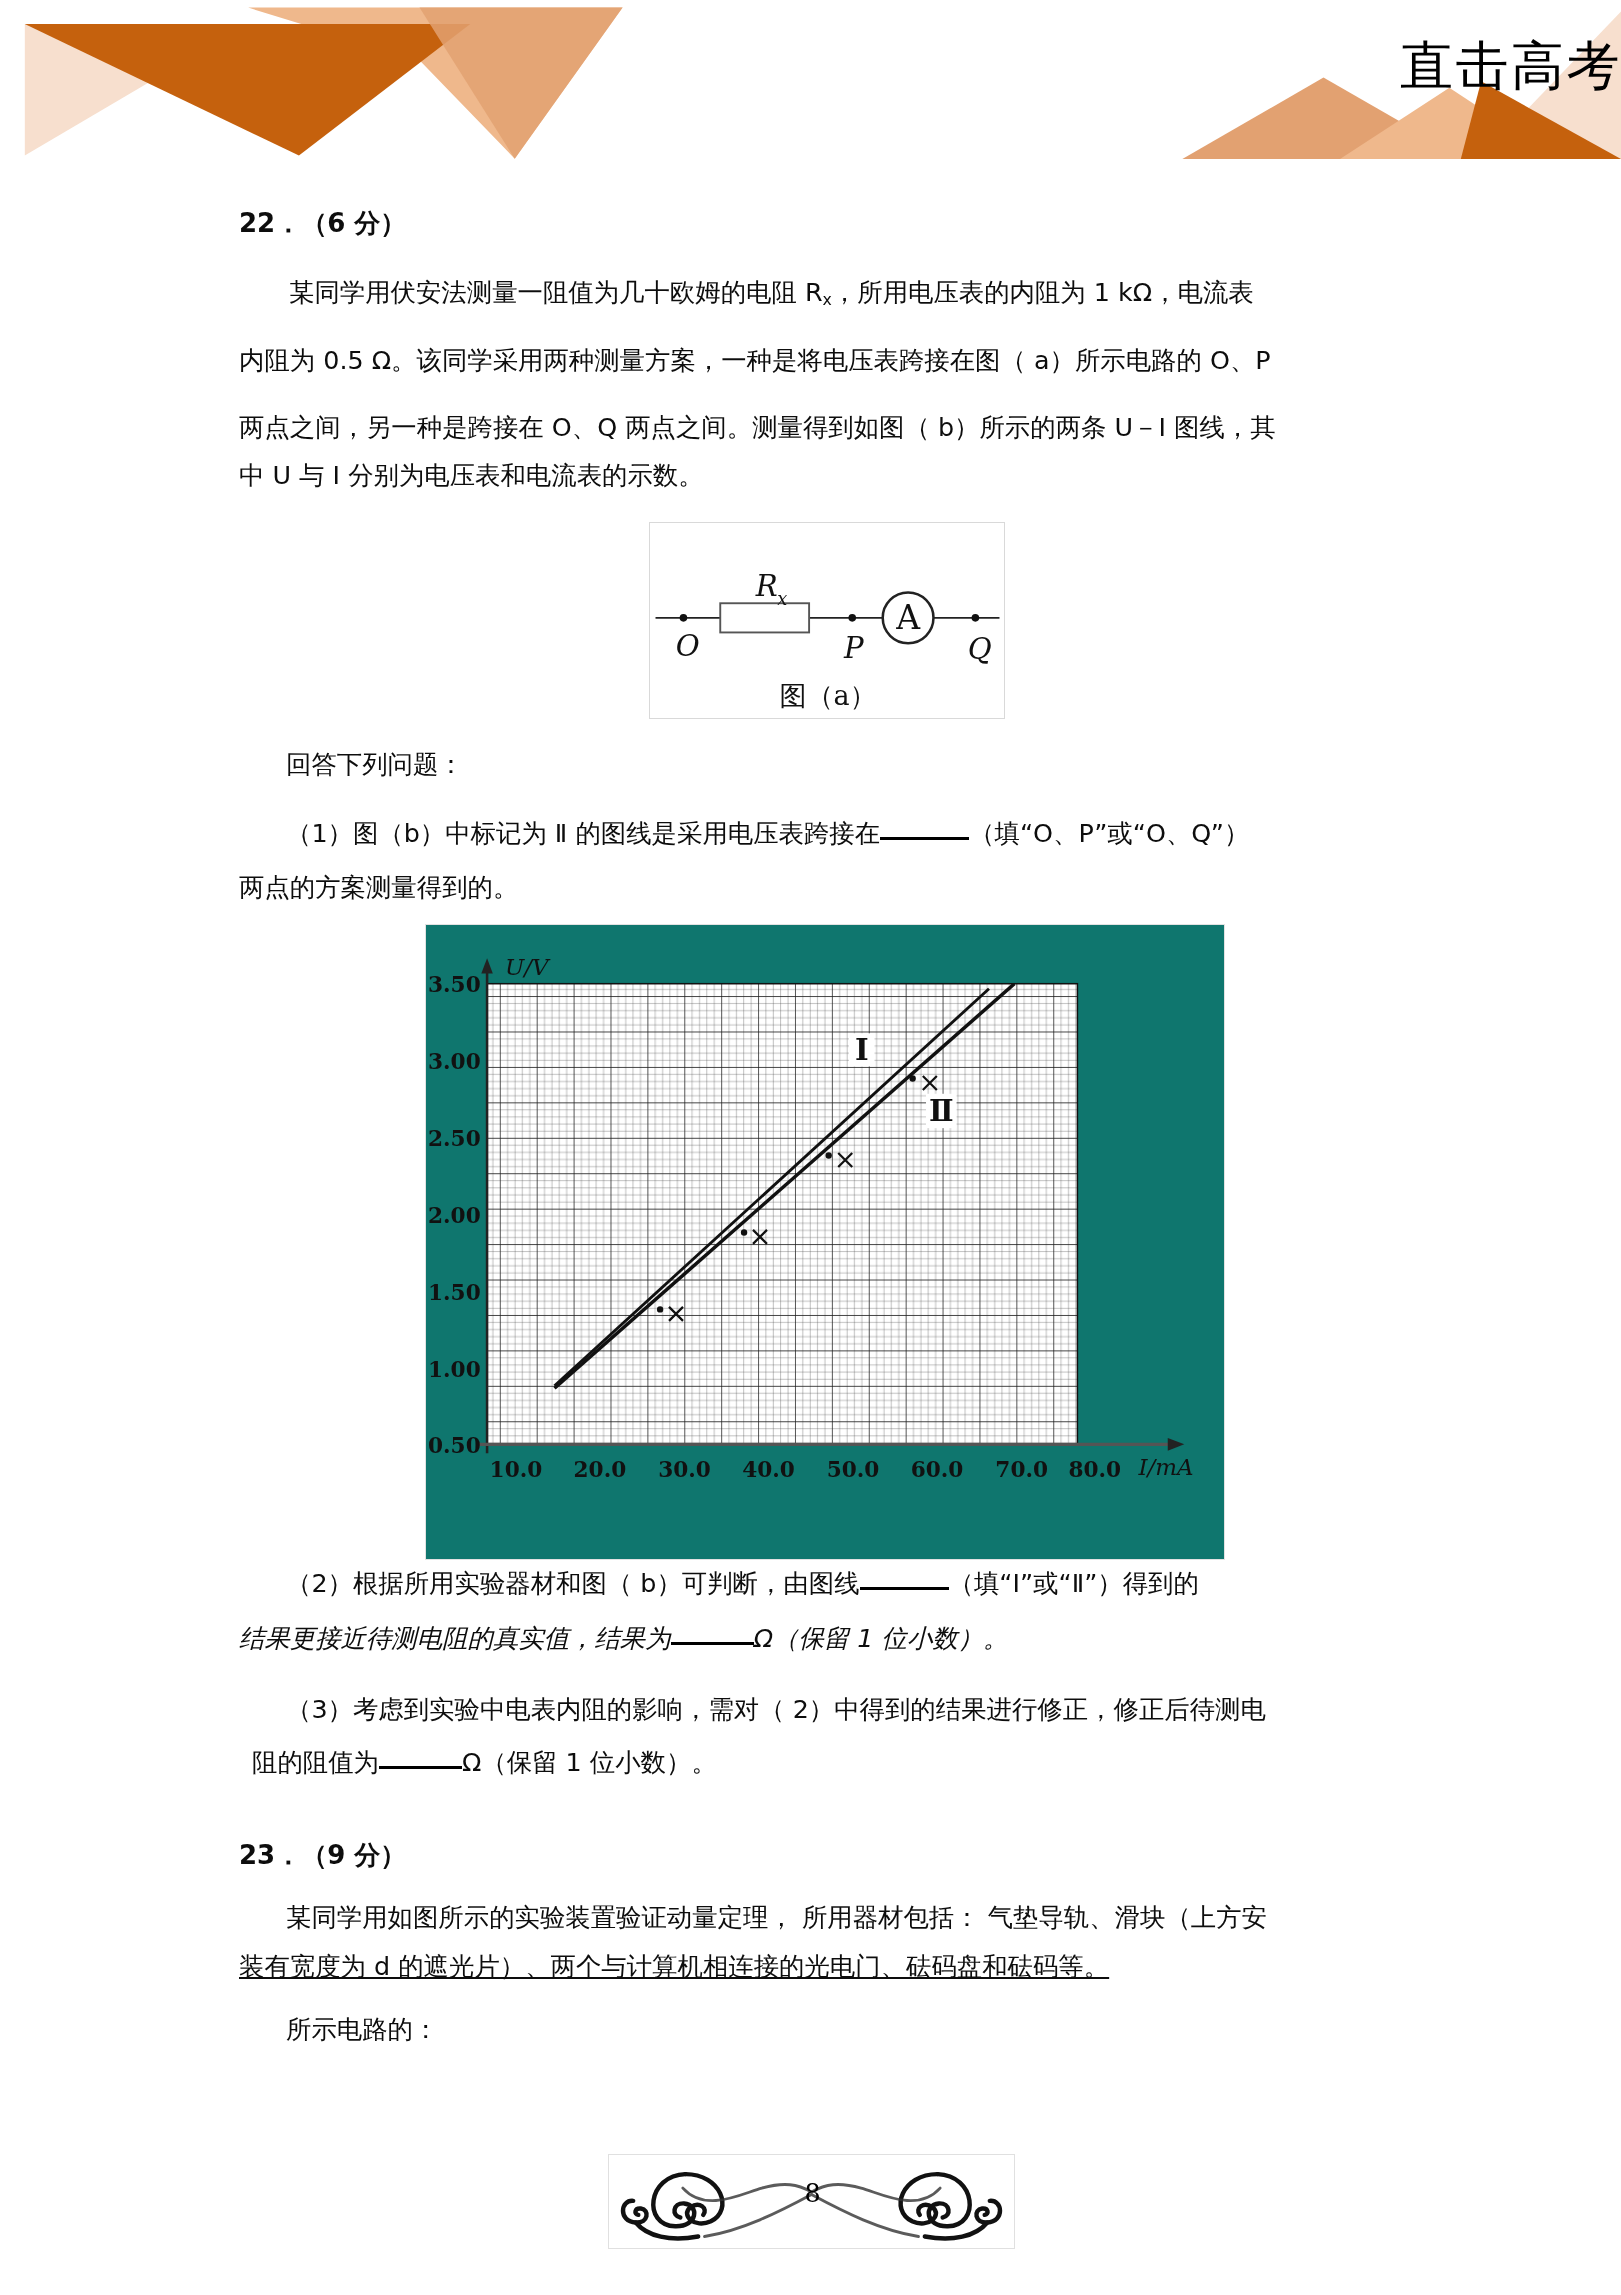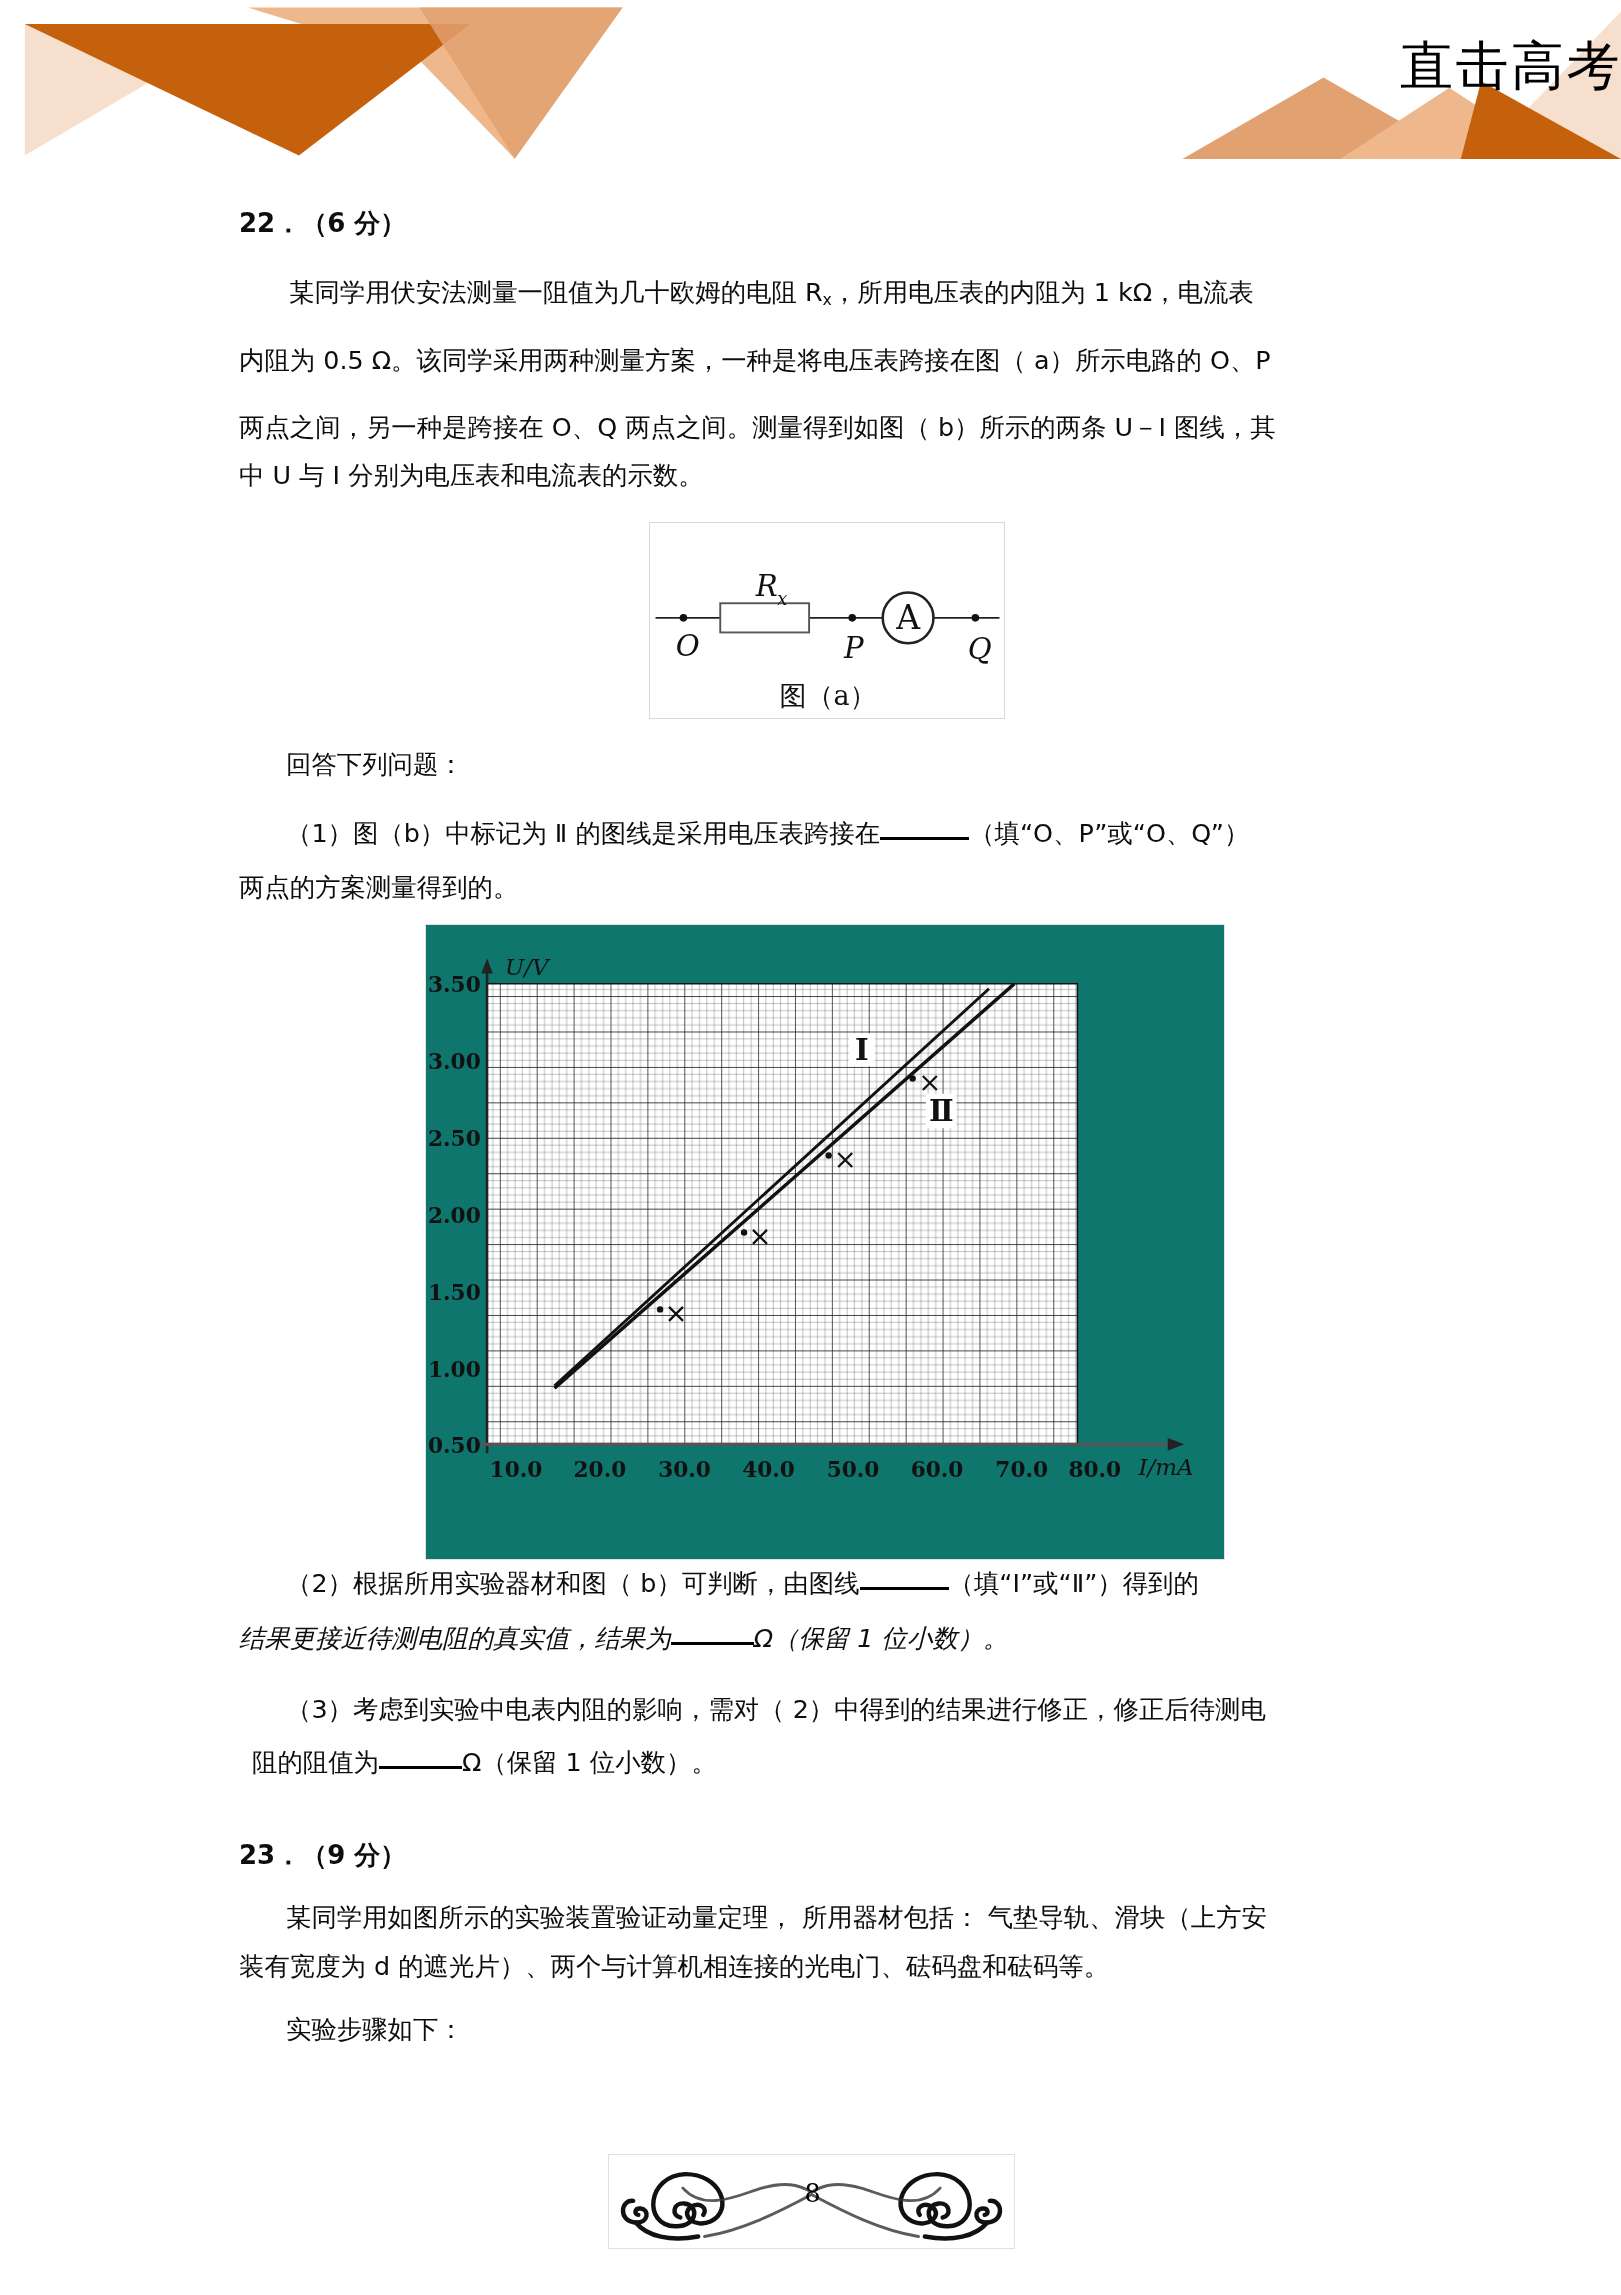--- a/index.html
+++ b/index.html
@@ -276,23 +276,23 @@
   <div class="para" style="left:286px; top:1697px;">（3）考虑到实验中电表内阻的影响，需对（     2）中得到的结果进行修正，修正后待测电</div>
 
   <div class="para" style="left:252px; top:1750px;text-align:center;">
     <span>阻的阻值为</span><span class="blank-line bl-130"></span><span>Ω（保留  1 位小数）。</span>
   </div>
 
   <div class="para heading" style="left:239px; top:1842px;">23．（9 分）</div>
 
   <div class="para" style="left:286px; top:1905px;">某同学用如图所示的实验装置验证动量定理，        所用器材包括：  气垫导轨、滑块（上方安</div>
 
-  <div class="para" style="left:239px; top:1954px;">装有宽度为  d 的遮光片）、两个与计算机相连接的光电门、砝码盘和砝码等。</div>
-
-  <div class="para" style="left:286px; top:2017px;">实验步骤如下：</div>
+  <div class="para" style="left:239px; top:1954px;text-decoration:underline;">装有宽度为  d 的遮光片）、两个与计算机相连接的光电门、砝码盘和砝码等。</div>
+
+  <div class="para" style="left:286px; top:2017px;">所示电路的：</div>
 
 </div>
 
 <div class="footer">
   <div class="page-number">8</div>
   <svg width="405" height="93" viewBox="0 0 636 146" xmlns="http://www.w3.org/2000/svg" style="position:absolute;left:0;top:0;">
     <g fill="none" stroke="#111" stroke-width="7" stroke-linecap="round">
 
       <path d="M120 30 C 60 32 52 110 104 112 C 140 113 142 78 118 76 C 100 75 98 96 112 98"></path>
       <path d="M120 30 C 176 30 196 86 160 104 C 134 116 112 94 128 82 C 142 72 156 84 148 94"></path>

